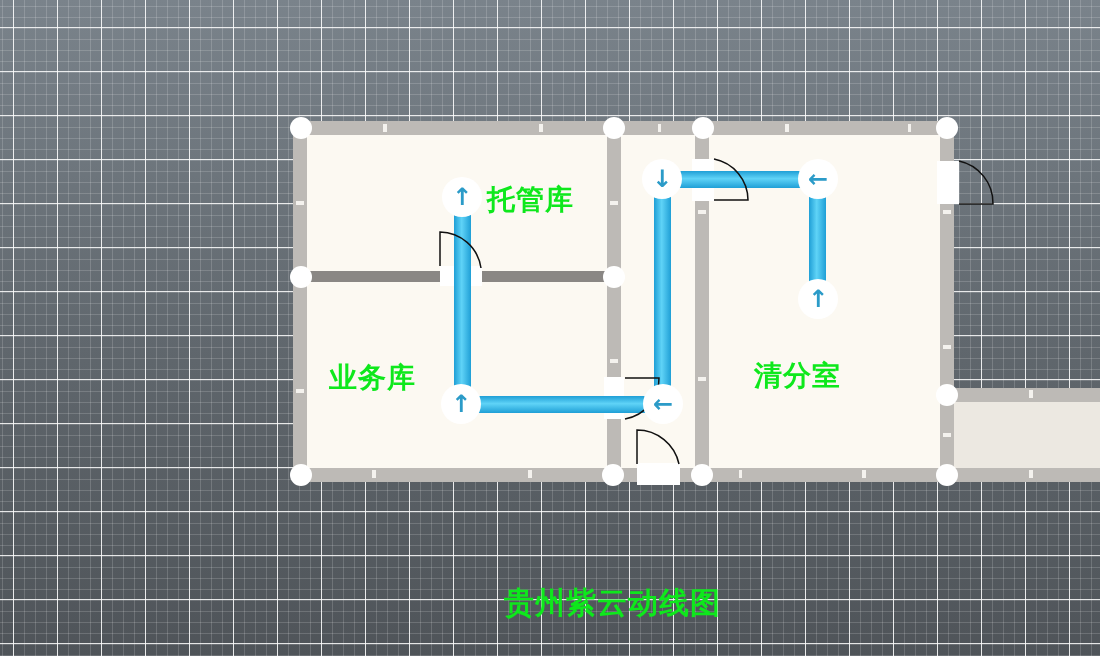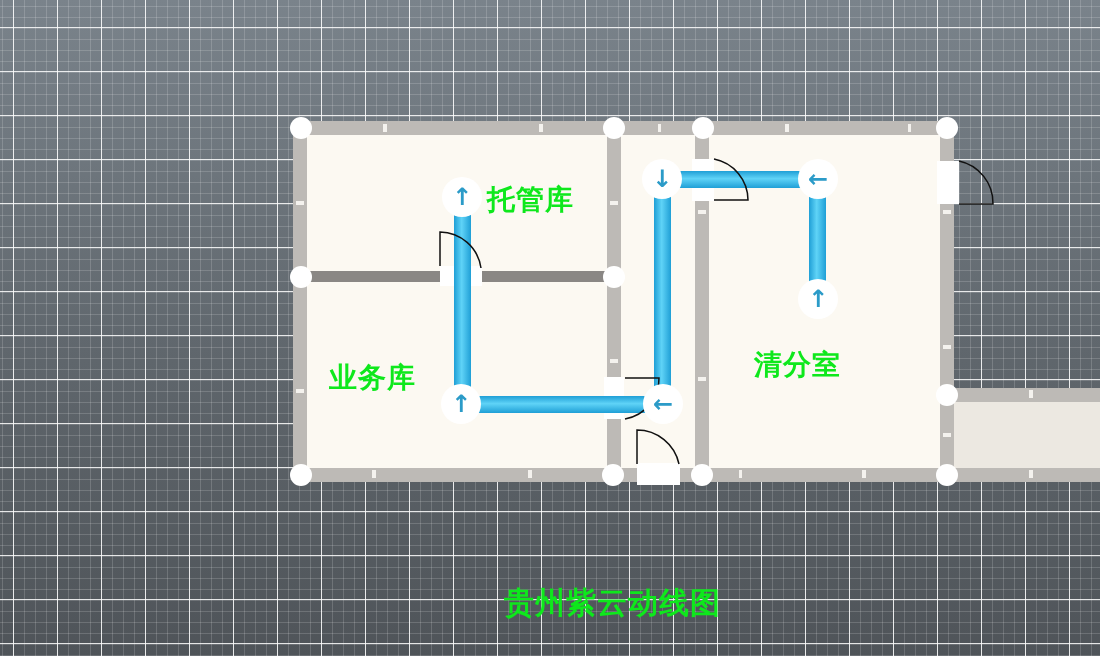--- a/index.html
+++ b/index.html
@@ -146,15 +146,15 @@
   </div>
 <div class="arrow-node" style="left:818px;top:179px;">
     <span>←</span>
   </div>
 <div class="arrow-node" style="left:818px;top:299px;">
     <span>↑</span>
   </div>
 
 <div class="label" style="left:487px;top:186px;">托管库</div>
 <div class="label" style="left:329px;top:364px;">业务库</div>
-<div class="label" style="left:754px;top:351px;">清分室</div>
+<div class="label" style="left:754px;top:362px;">清分室</div>
 
 <div class="label title" style="left:504px;top:588px;">贵州紫云动线图</div>
 
 </body></html>

